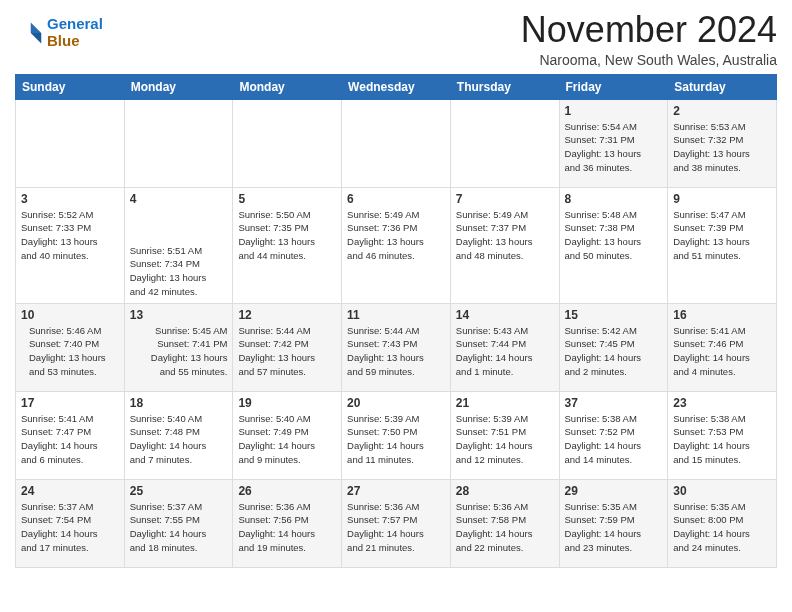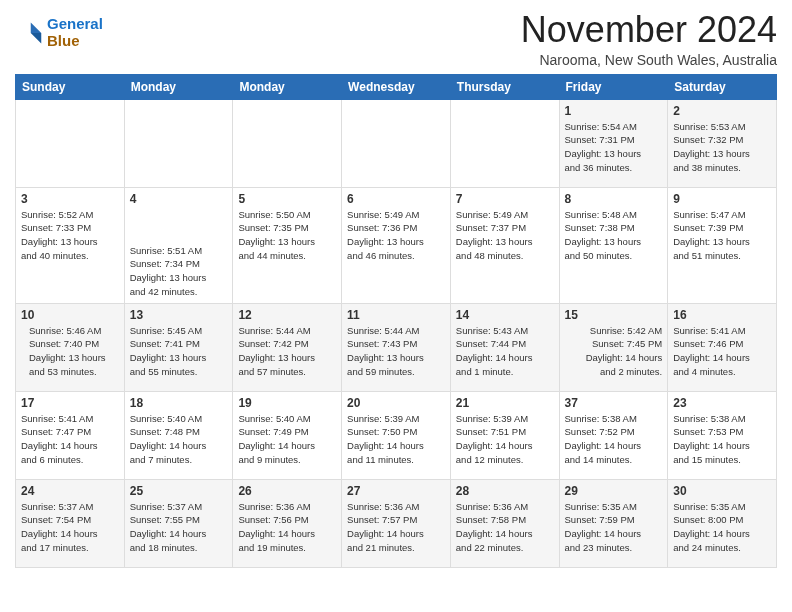--- a/index.html
+++ b/index.html
@@ -201,21 +201,21 @@
       <tr>
         <td>
           <span class="day-num">10</span>
           <div class="day-info" style="white-space: pre-line; margin-left: 8px;">Sunrise: 5:46 AM
 Sunset: 7:40 PM
 Daylight: 13 hours
 and 53 minutes.</div>
         </td>
         <td>
           <span class="day-num">13</span>
-          <div class="day-info" style="white-space: pre-line;">Sunrise: 5:45 AM
+          <div class="day-info" style="white-space: pre-line; text-align: right;">Sunrise: 5:45 AM
 Sunset: 7:41 PM
 Daylight: 13 hours
 and 55 minutes.</div>
         </td>
         <td>
           <span class="day-num">12</span>
           <div class="day-info" style="white-space: pre-line;">Sunrise: 5:44 AM
 Sunset: 7:42 PM
 Daylight: 13 hours
 and 57 minutes.</div>
@@ -229,21 +229,21 @@
         </td>
         <td>
           <span class="day-num">14</span>
           <div class="day-info" style="white-space: pre-line;">Sunrise: 5:43 AM
 Sunset: 7:44 PM
 Daylight: 14 hours
 and 1 minute.</div>
         </td>
         <td>
           <span class="day-num">15</span>
-          <div class="day-info" style="white-space: pre-line; text-align: right;">Sunrise: 5:42 AM
+          <div class="day-info" style="white-space: pre-line;">Sunrise: 5:42 AM
 Sunset: 7:45 PM
 Daylight: 14 hours
 and 2 minutes.</div>
         </td>
         <td>
           <span class="day-num">16</span>
           <div class="day-info" style="white-space: pre-line;">Sunrise: 5:41 AM
 Sunset: 7:46 PM
 Daylight: 14 hours
 and 4 minutes.</div>

